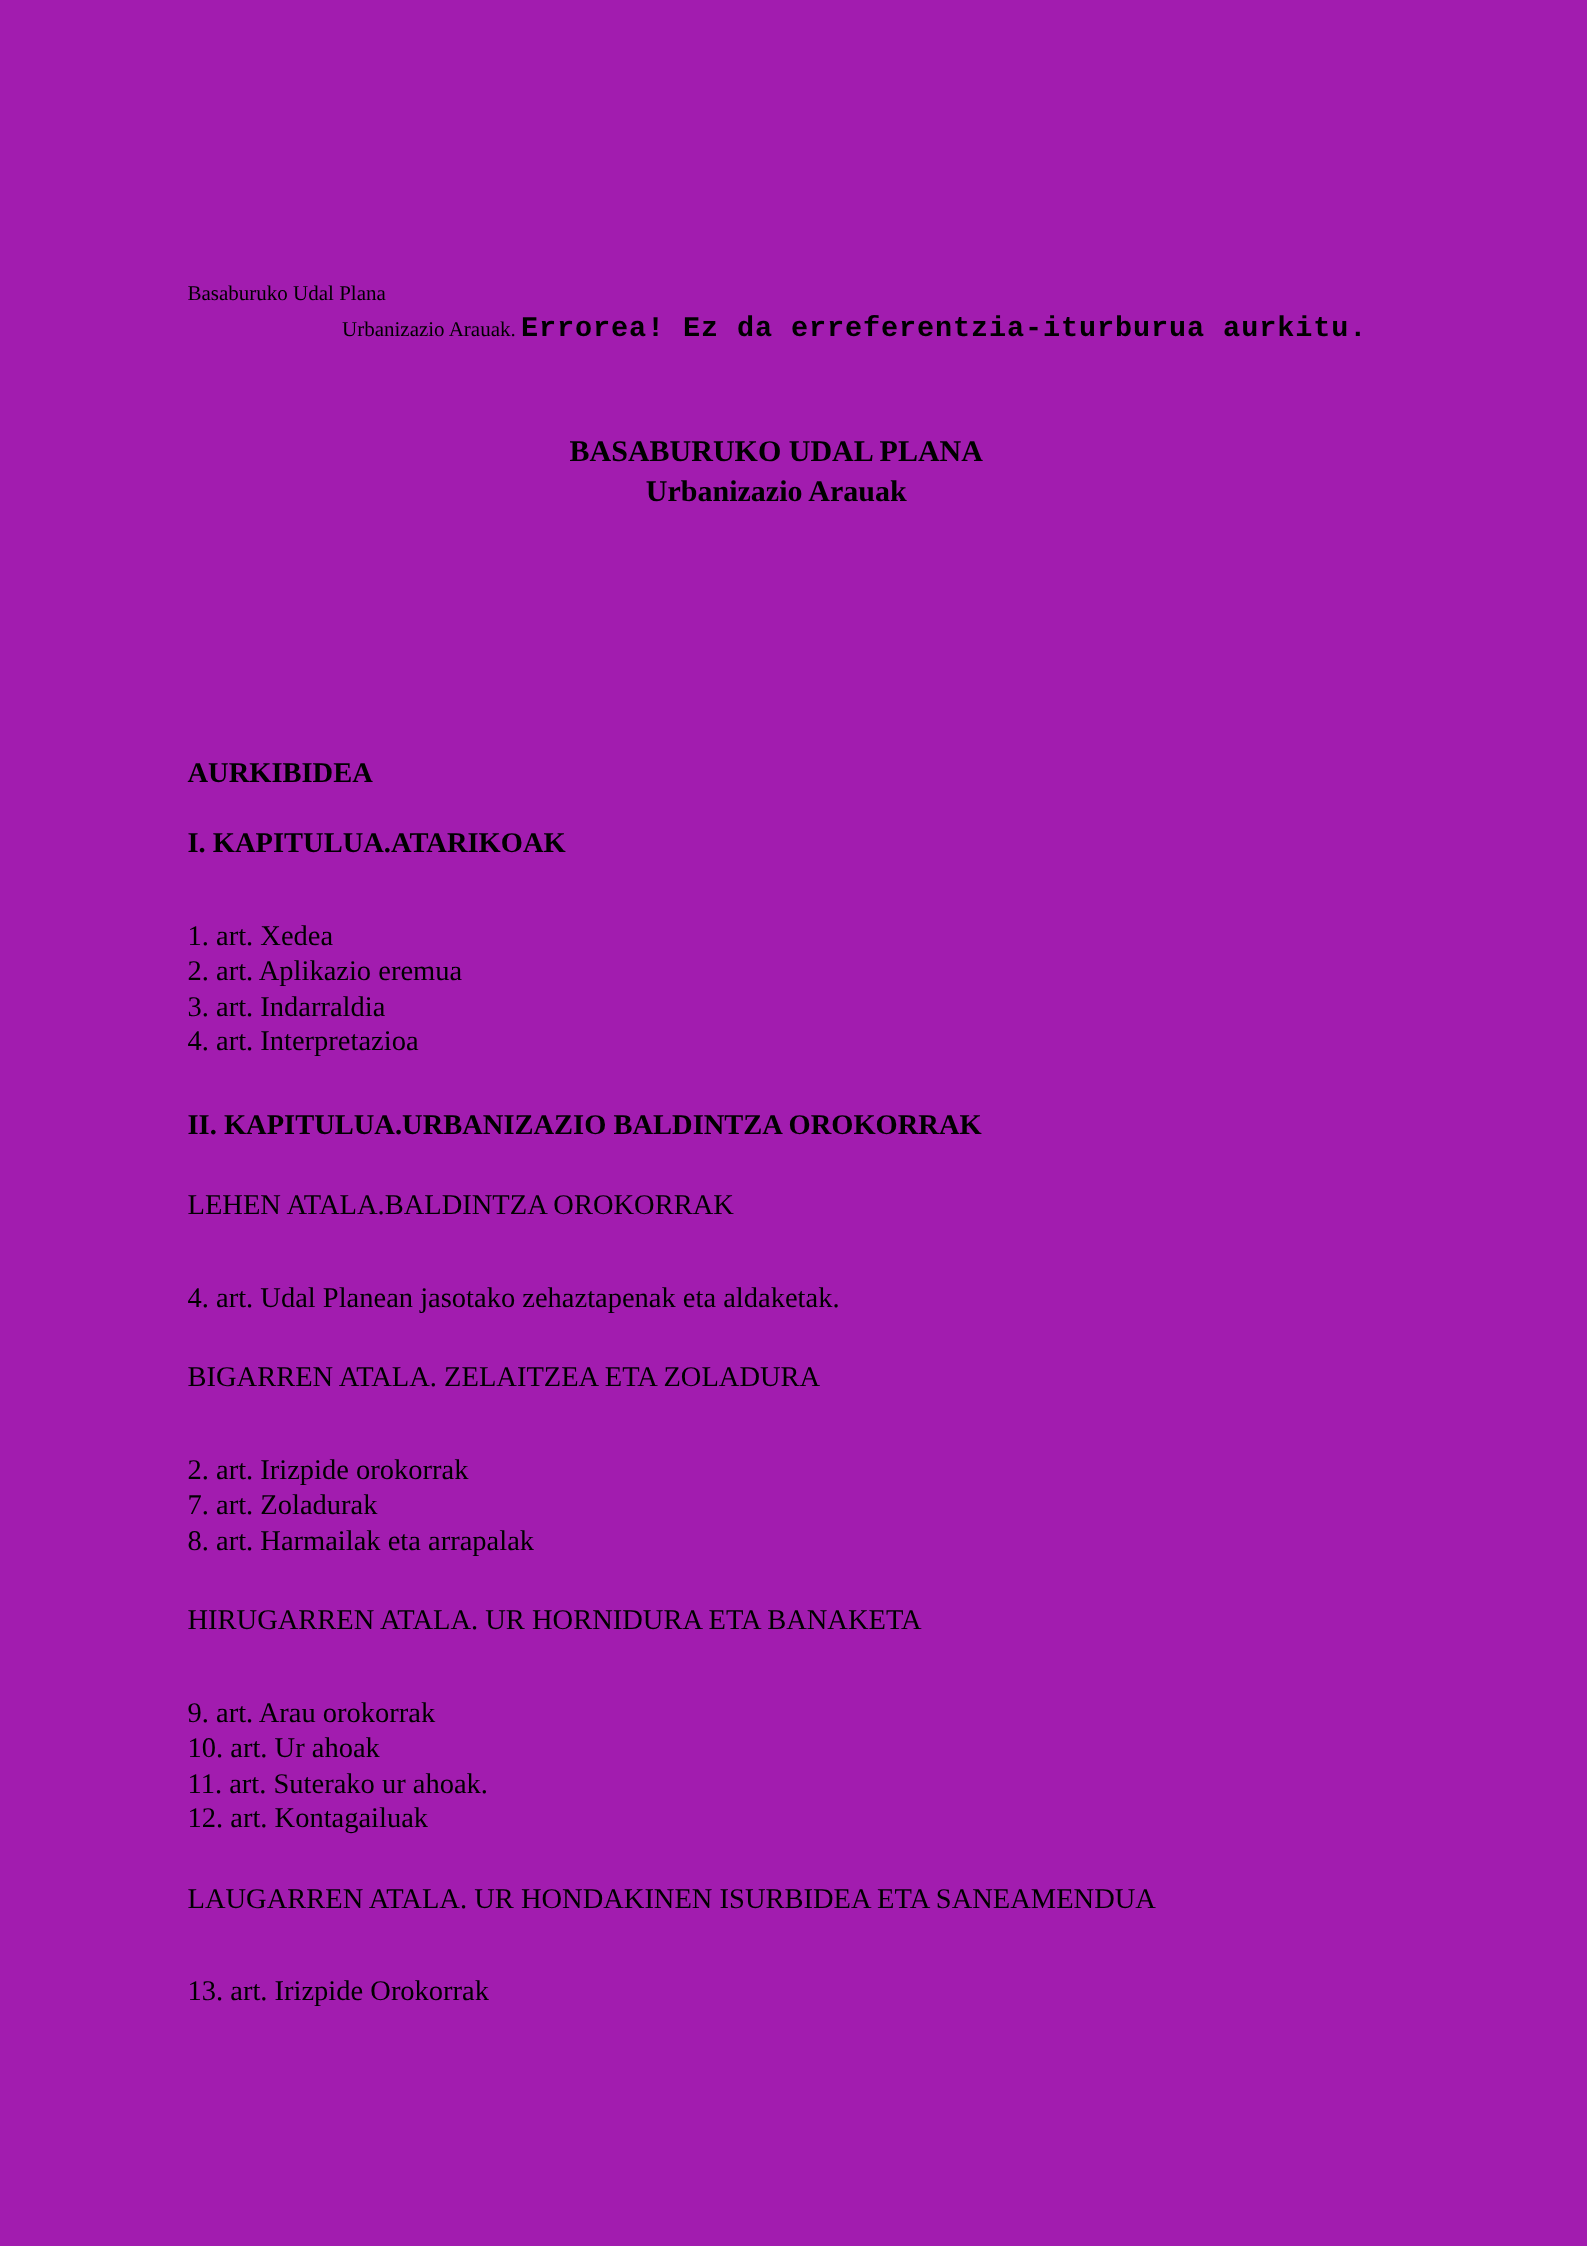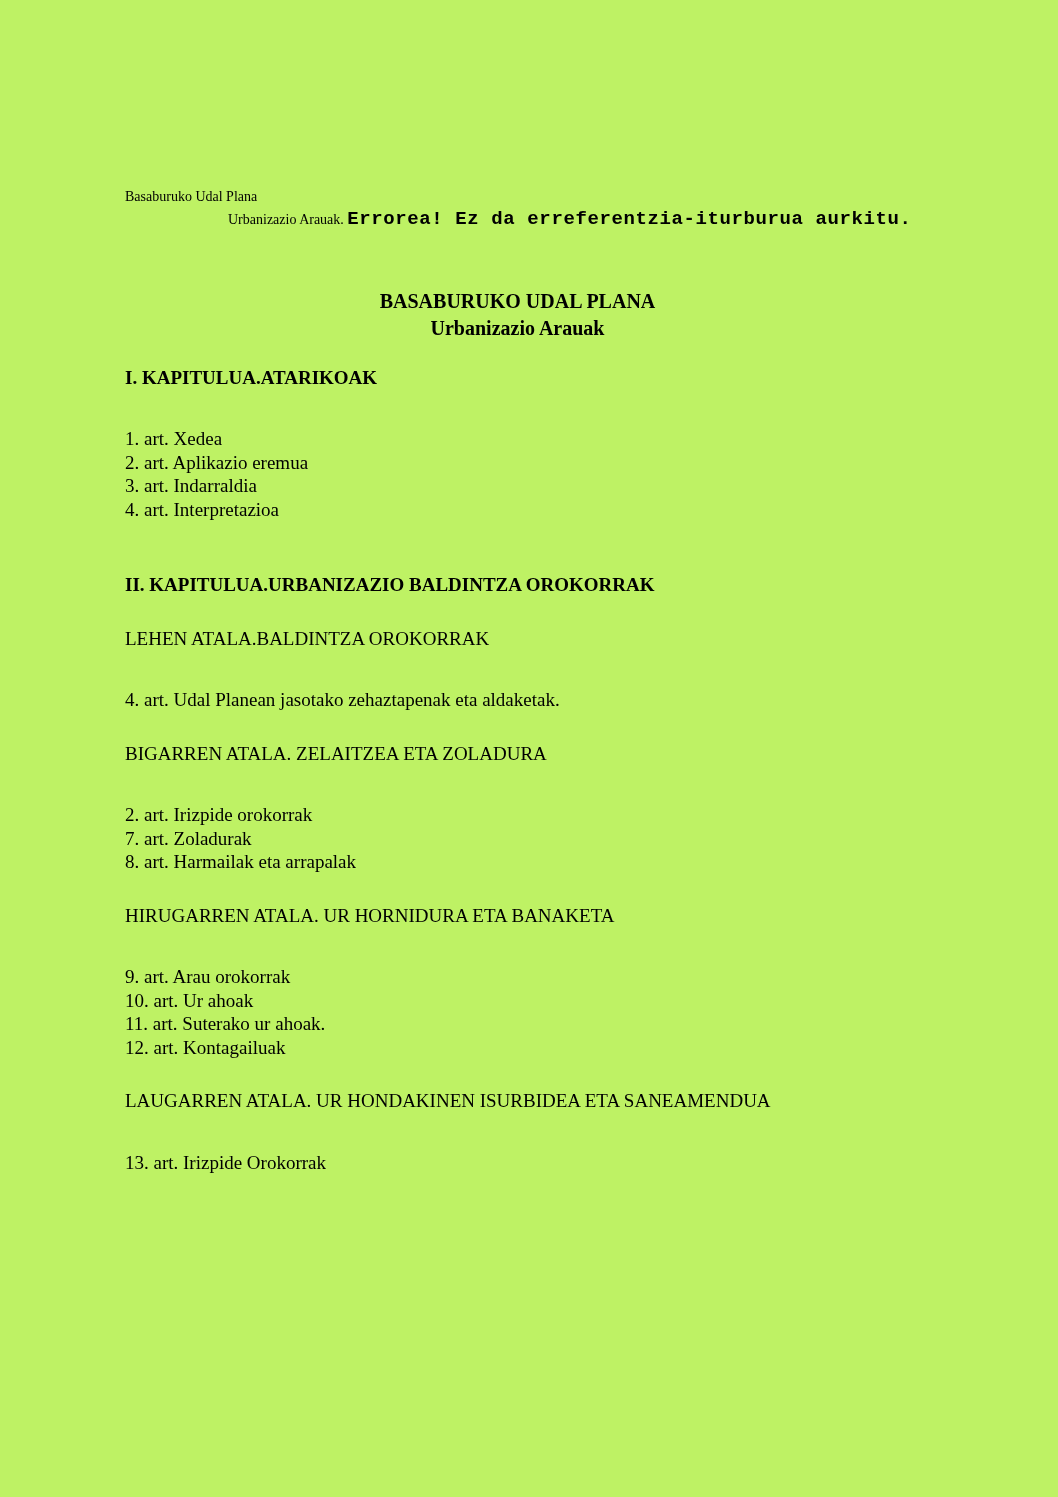--- a/index.html
+++ b/index.html
@@ -4,21 +4,21 @@
 <style>
   html, body {
     margin: 0;
     padding: 0;
     background: #ffffff;
   }
   .page {
     position: relative;
     width: 1058px;
     height: 1497px;
-    background: #bef264;
+    background: #a21caf;
     box-sizing: border-box;
     padding: 188px 120px 0 125px;
     font-family: "Liberation Serif", serif;
     color: #000000;
     overflow: hidden;
   }
   .doc-header { }
   .doc-header-line1 {
     font-size: 14px;
     line-height: 18px;
@@ -65,40 +65,41 @@
   .item-group {
     margin-top: 38px;
   }
   .toc-item {
     font-size: 19px;
     line-height: 23.5px;
   }
   .mt-2lines {
   }
   .mt-2lines-b {
-    margin-top: 52px;
+    margin-top: 32px;
   }
 </style>
 </head>
 <body>
 
 <div class="page">
 
   <div class="doc-header">
     <div class="doc-header-line1">Basaburuko Udal Plana</div>
     <div class="doc-header-line2">
       <span class="header-prefix">Urbanizazio Arauak. </span><span class="header-error">Errorea! Ez da erreferentzia-iturburua aurkitu.</span>
     </div>
   </div>
 
   <div class="title-block">
     <div>BASABURUKO UDAL PLANA</div>
     <div>Urbanizazio Arauak</div>
   </div>
 
+  <div class="toc-heading">AURKIBIDEA</div>
 
   <div class="chapter-heading mt-2lines">I. KAPITULUA.ATARIKOAK</div>
 
   <div class="item-group">
     <div class="toc-item">1. art. Xedea</div>
     <div class="toc-item">2. art. Aplikazio eremua</div>
     <div class="toc-item">3. art. Indarraldia</div>
     <div class="toc-item">4. art. Interpretazioa</div>
   </div>
 

